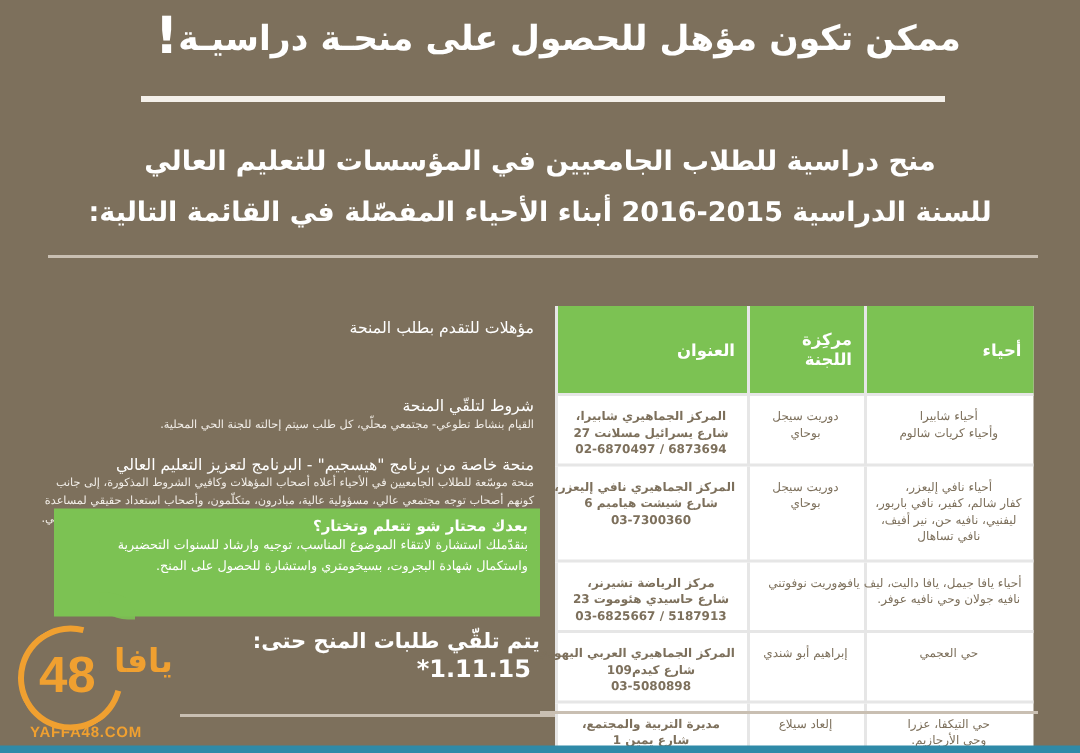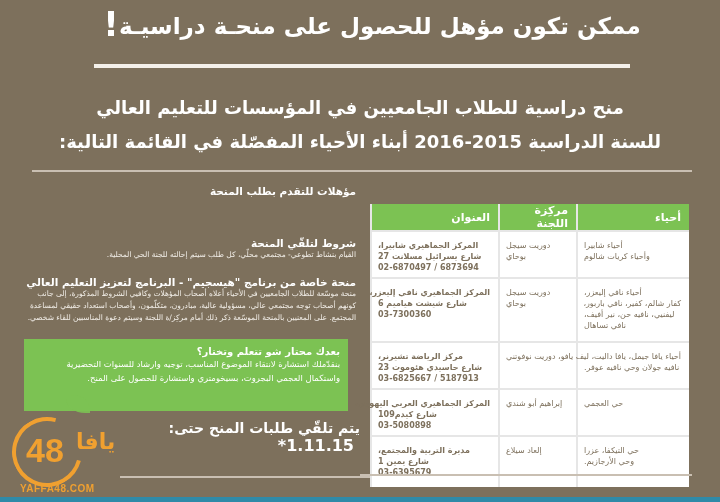--- a/index.html
+++ b/index.html
@@ -35,50 +35,50 @@
     }
 
     
     .tbl {
       position: absolute; top: 204px; left: 370px; width: 318px;
       direction: rtl; border-collapse: collapse; background: #fff;
       font-size: 8px; color: #7d705c; table-layout: fixed;
     }
     .tbl th {
       background: #7cc253; color: #fff; font-size: 11px; font-weight: bold;
-      height: 26px; text-align: right; padding: 0 8px;
+      height: 26px; text-align: right; padding: 16px 8px;
       border-left: 2px solid #e6e6e6;
     }
     .tbl td {
-      vertical-align: top; text-align: left; padding: 8px 8px 4px 6px;
+      vertical-align: top; text-align: center; padding: 8px 8px 4px 6px;
       border-left: 2px solid #e6e6e6; border-top: 2px solid #e6e6e6;
       line-height: 11px;
     }
     .tbl td.addr { font-weight: bold; }
     .tbl tr.r1 td { height: 44px; }
     .tbl tr.r2 td { height: 64px; }
     .tbl tr.r3 td { height: 45px; margin-left: 20px; }
     .tbl tr.r4 td { height: 44px; }
     .tbl tr.r5 td { height: 51px; }
     .tbl td .ln { display: block; white-space: nowrap; }
     .rule-bottom {
       position: absolute; top: 474px; left: 360px; width: 332px; height: 2px;
       background: #c9bfb2;
     }
 
     
     .left { position: absolute; left: 20px; width: 336px; direction: rtl; text-align: right; }
-    .sec-title { font-size: 10.5px; font-weight: bold; color: #fff; }
+    .sec-title { font-size: 10.5px; font-weight: normal; color: #fff; margin-top: 28px; }
     .sec-body { font-size: 7.5px; color: #f2eee8; line-height: 12px; }
     .s1 { top: 185px; }
     .s2 { top: 237px; }
     .s3 { top: 276px; }
 
     .greenbox {
-      position: absolute; top: 339px; left: 24px; width: 324px; height: 72px;
+      position: absolute; top: 339px; left: 36px; width: 324px; height: 72px;
       background: #7cc253; direction: rtl; text-align: right;
       padding: 6px 8px 0 8px; color: #fff;
     }
     .greenbox .gtitle { font-size: 10px; font-weight: bold; line-height: 13px; }
     .greenbox .gline { font-size: 8.5px; line-height: 13.5px; white-space: nowrap; }
     .greenbox .gphone { font-weight: bold; font-size: 10px; }
 
     .deadline {
       position: absolute; top: 420px; left: 110px; width: 250px;
       direction: rtl; text-align: right; font-size: 14px; font-weight: bold; color: #fff;
@@ -146,21 +146,21 @@
     <div class="sec-body">القيام بنشاط تطوعي- مجتمعي محلّي، كل طلب سيتم إحالته للجنة الحي المحلية.</div>
   </div>
   <div class="left s3">
     <div class="sec-title">منحة خاصة من برنامج "هيسجيم" - البرنامج لتعزيز التعليم العالي</div>
     <div class="sec-body">منحة موسّعة للطلاب الجامعيين في الأحياء أعلاه أصحاب المؤهلات وكافيي الشروط المذكورة، إلى جانب كونهم أصحاب توجه مجتمعي عالي، مسؤولية عالية، مبادرون، متكلّمون، وأصحاب استعداد حقيقي لمساعدة المجتمع. على المعنيين بالمنحة الموسّعة ذكر ذلك أمام مركِز/ة اللجنة وسيتم دعوة المناسبين للقاء شخصي.</div>
   </div>
 
   <div class="greenbox">
     <div class="gtitle">بعدك محتار شو تتعلم وتختار؟</div>
     <div class="gline">بنقدّملك استشارة لانتقاء الموضوع المناسب، توجيه وارشاد للسنوات التحضيرية</div>
-    <div class="gline">واستكمال العجمي البجروت، بسيخومتري واستشارة للحصول على المنح.</div>
+    <div class="gline">واستكمال شهادة البجروت، بسيخومتري واستشارة للحصول على المنح.</div>
   </div>
 
   <div class="deadline">
     <span>يتم تلقّي طلبات المنح حتى:</span>
     <span class="date">1.11.15*</span>
   </div>
   <div class="rule-left"></div>
 
   <table class="tbl">
     <colgroup>

